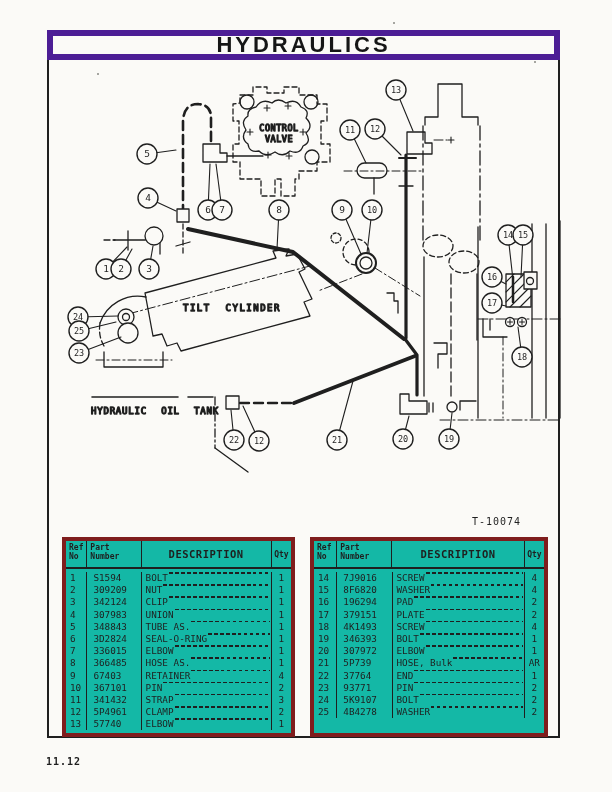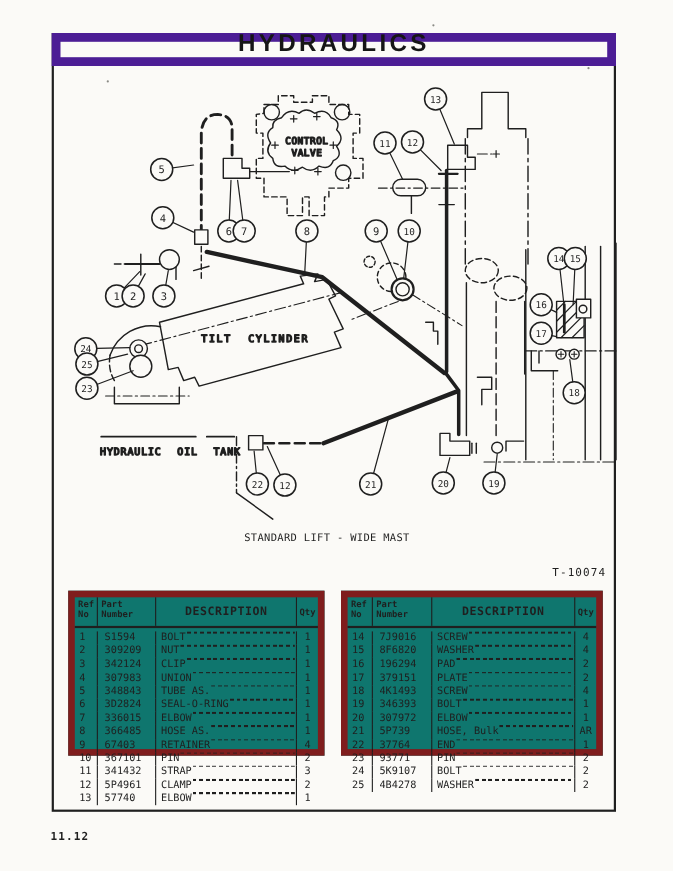--- a/index.html
+++ b/index.html
@@ -8,38 +8,38 @@
     background:#fbfaf7;
     font-family:"DejaVu Sans Mono","Liberation Mono",monospace;
     color:#1f1f1f;overflow:hidden;
   }
   .frame{
     position:absolute;left:47px;top:30px;width:513px;height:708px;
     border:2px solid #1f1f1f;box-sizing:border-box;background:transparent;
   }
   .titlebar{
     position:absolute;left:47px;top:30px;width:513px;height:30px;
-    border:8px solid #4c1d95;box-sizing:border-box;
-    display:flex;align-items:flex-end;justify-content:center;
+    border:6px solid #4c1d95;box-sizing:border-box;
+    display:flex;align-items:center;justify-content:center;
   }
   .titlebar h1{
     margin:0;font-family:"Liberation Sans","DejaVu Sans",sans-serif;
     font-size:22px;font-weight:bold;letter-spacing:3px;color:#161616;
   }
   svg.diagram{position:absolute;left:0;top:0;z-index:2;pointer-events:none;}
   svg text{font-family:"DejaVu Sans Mono","Liberation Mono",monospace;fill:#1f1f1f;}
 
   .caption{position:absolute;left:180px;top:483px;z-index:3;font-size:9.5px;line-height:13px;letter-spacing:0.3px;white-space:nowrap;}
   .caption .l2{margin-left:42px;}
-  .figref{position:absolute;left:502px;top:516px;z-index:3;font-size:10px;letter-spacing:1px;}
+  .figref{position:absolute;left:472px;top:516px;z-index:3;font-size:10px;letter-spacing:1px;}
   .pagenum{position:absolute;left:46px;top:756px;font-size:10px;letter-spacing:1px;font-weight:bold;}
 
   .parts-table{
-    position:absolute;top:537px;height:150px;border:6px solid #7f1d1d;
-    box-sizing:border-box;background:#0f766e;z-index:3;
+    position:absolute;top:537px;height:200px;border:4px solid #7f1d1d;
+    box-sizing:border-box;background:#14b8a6;z-index:3;
     display:flex;flex-direction:column;font-size:9.3px;
   }
   .pt-head{display:flex;border-bottom:2.5px solid #1f1f1f;height:26px;flex:none;}
   .pt-head .hc{box-sizing:border-box;padding:2px 0 0 3px;font-weight:bold;font-size:8px;line-height:9px;white-space:pre-line;}
   .pt-head .hc.desc{display:flex;align-items:center;justify-content:center;font-size:10.5px;letter-spacing:0.5px;padding:0;}
   .pt-head .hc.qty{display:flex;align-items:center;justify-content:center;font-size:8px;padding:0;}
   .pt-body{flex:1;display:flex;flex-direction:column;padding-top:3px;}
   .pt-row{display:flex;height:12.2px;line-height:12.2px;flex:none;}
   .cell{box-sizing:border-box;overflow:hidden;white-space:nowrap;}
   .b-r{border-right:1.5px solid #1f1f1f;}
@@ -319,21 +319,20 @@
         </g>
         <g>
           <circle cx="79" cy="331" r="10" fill="#fbfaf7"></circle>
           <text x="79" y="334.4" text-anchor="middle" font-size="8.5" stroke="none">25</text>
         </g>
       </g>
   </g>
 </svg>
 
 <div class="caption">
-  <div class="l2">STANDARD LIFT - WIDE MAST</div>
 </div>
 <div class="figref">T-10074</div>
 <div class="pagenum">11.12</div>
 
 <div class="parts-table t-left">
   <div class="pt-head">
     <div class="hc col1 b-r">Ref
 No</div>
     <div class="hc col2 b-r">Part
 Number</div>

